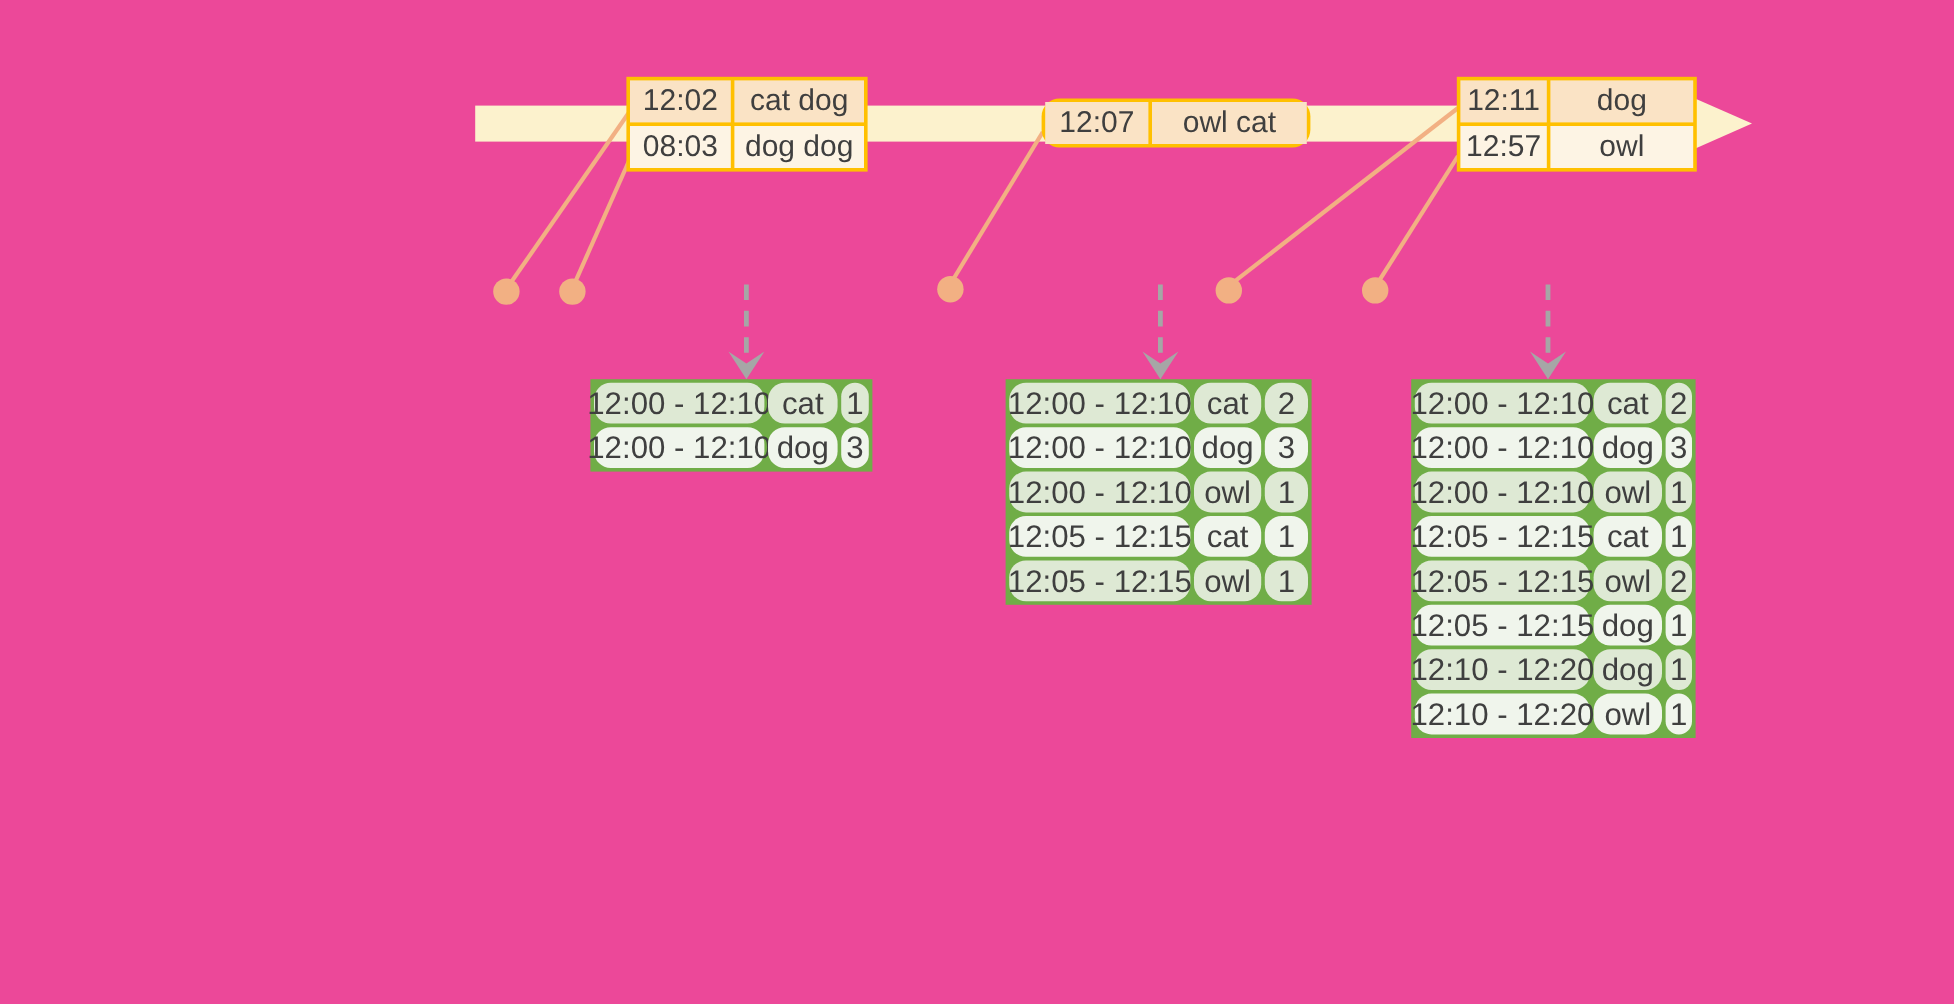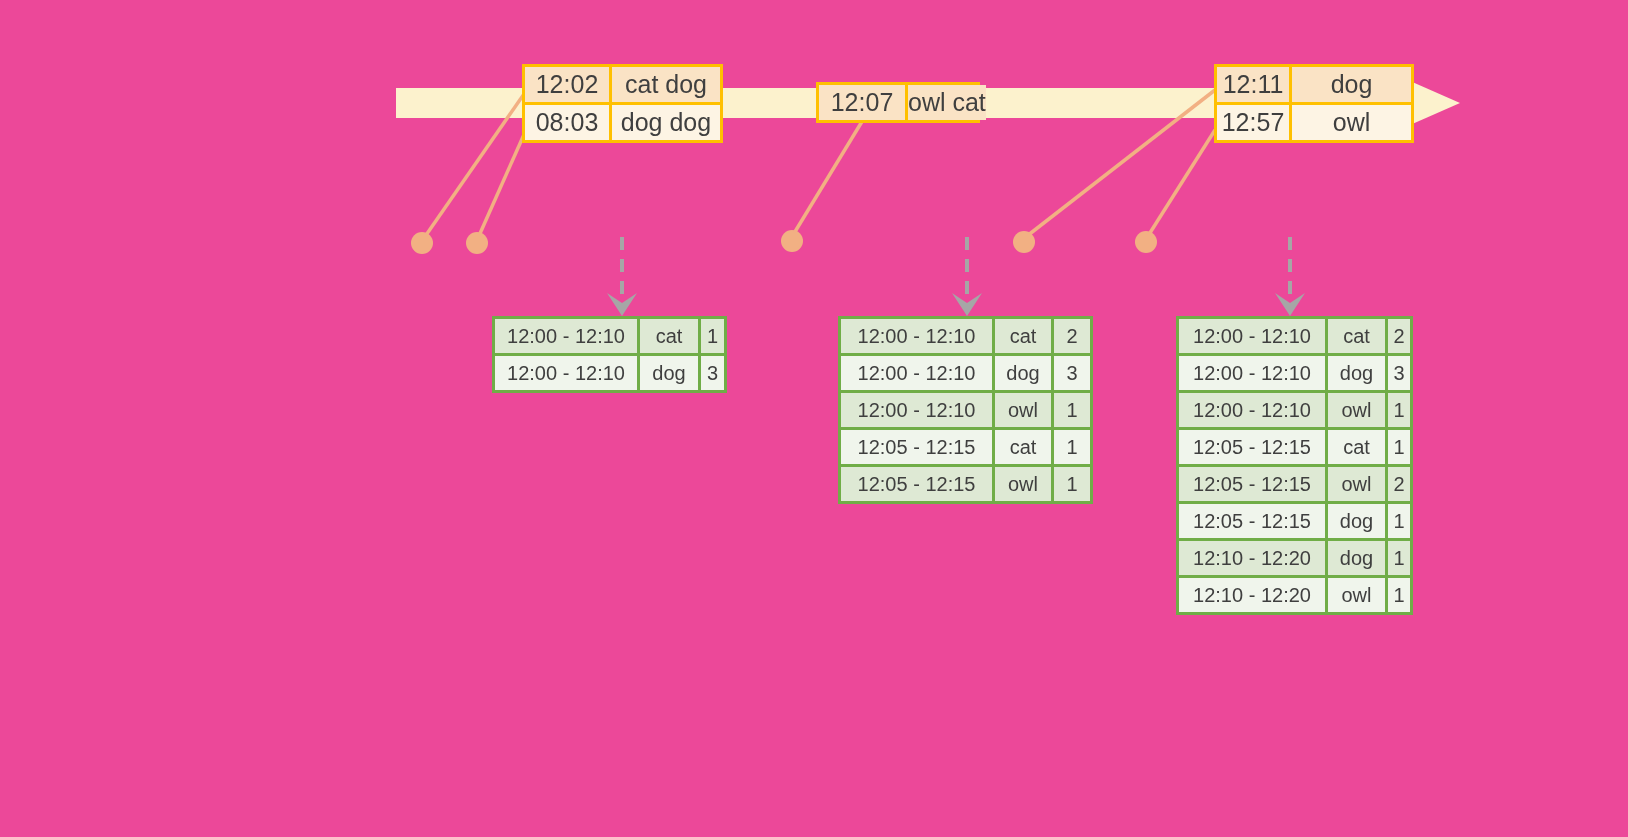--- a/index.html
+++ b/index.html
@@ -10,25 +10,25 @@
   #shapes{position:absolute;left:0;top:0;z-index:0;}
   .tbl{position:absolute;z-index:1;display:grid;gap:3px;padding:3px;box-sizing:border-box;}
   .tbl .cell{display:flex;align-items:center;justify-content:center;white-space:nowrap;}
   
   .gold{background:#FFC000;}
   .gold .cell{font-size:25px;}
   .gold .dark{background:#FAE3C5;}
   .gold .light{background:#FDF4E4;}
   
   .green{background:#70AD47;}
-  .green .cell{font-size:20px;}
+  .green .cell{font-size:26px;border-radius:14px;}
   .green .dark{background:#DEE9D4;}
   .green .light{background:#F0F5EC;}
   #evt1{left:522px;top:64px;width:201px;grid-template-columns:84px 1fr;grid-auto-rows:35px;}
-  #evt2{left:816px;top:82px;width:164px;grid-template-columns:86px 1fr;grid-auto-rows:35px;}
+  #evt2{left:868px;top:82px;width:224px;grid-template-columns:86px 1fr;grid-auto-rows:35px;border-radius:15px;}
   #evt3{left:1214px;top:64px;width:200px;grid-template-columns:72px 1fr;grid-auto-rows:35px;}
   #res1{left:492px;top:316px;width:235px;grid-template-columns:142px 58px 1fr;grid-auto-rows:34px;}
   #res2{left:838px;top:316px;width:255px;grid-template-columns:151px 56px 1fr;grid-auto-rows:34px;}
   #res3{left:1176px;top:316px;width:237px;grid-template-columns:146px 57px 1fr;grid-auto-rows:34px;}
 </style>
 </head>
 <body>
 
 <div id="canvas">
 

